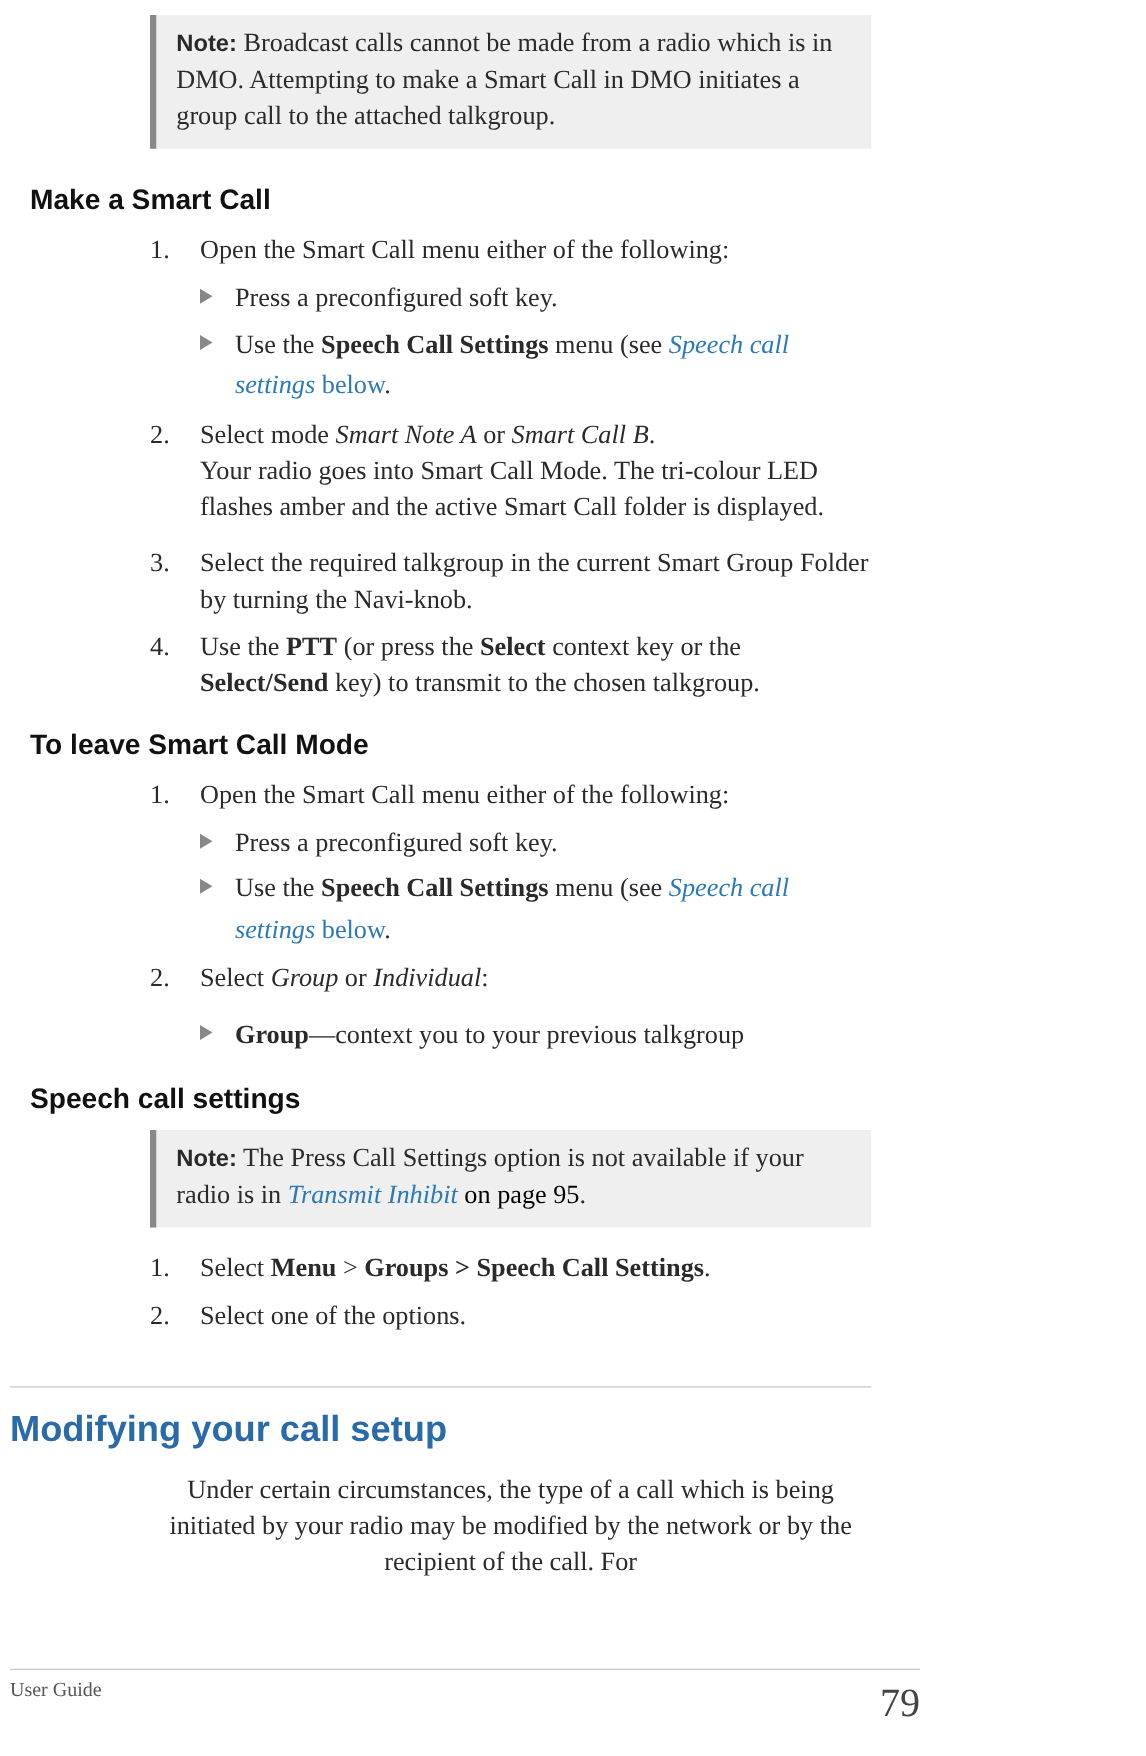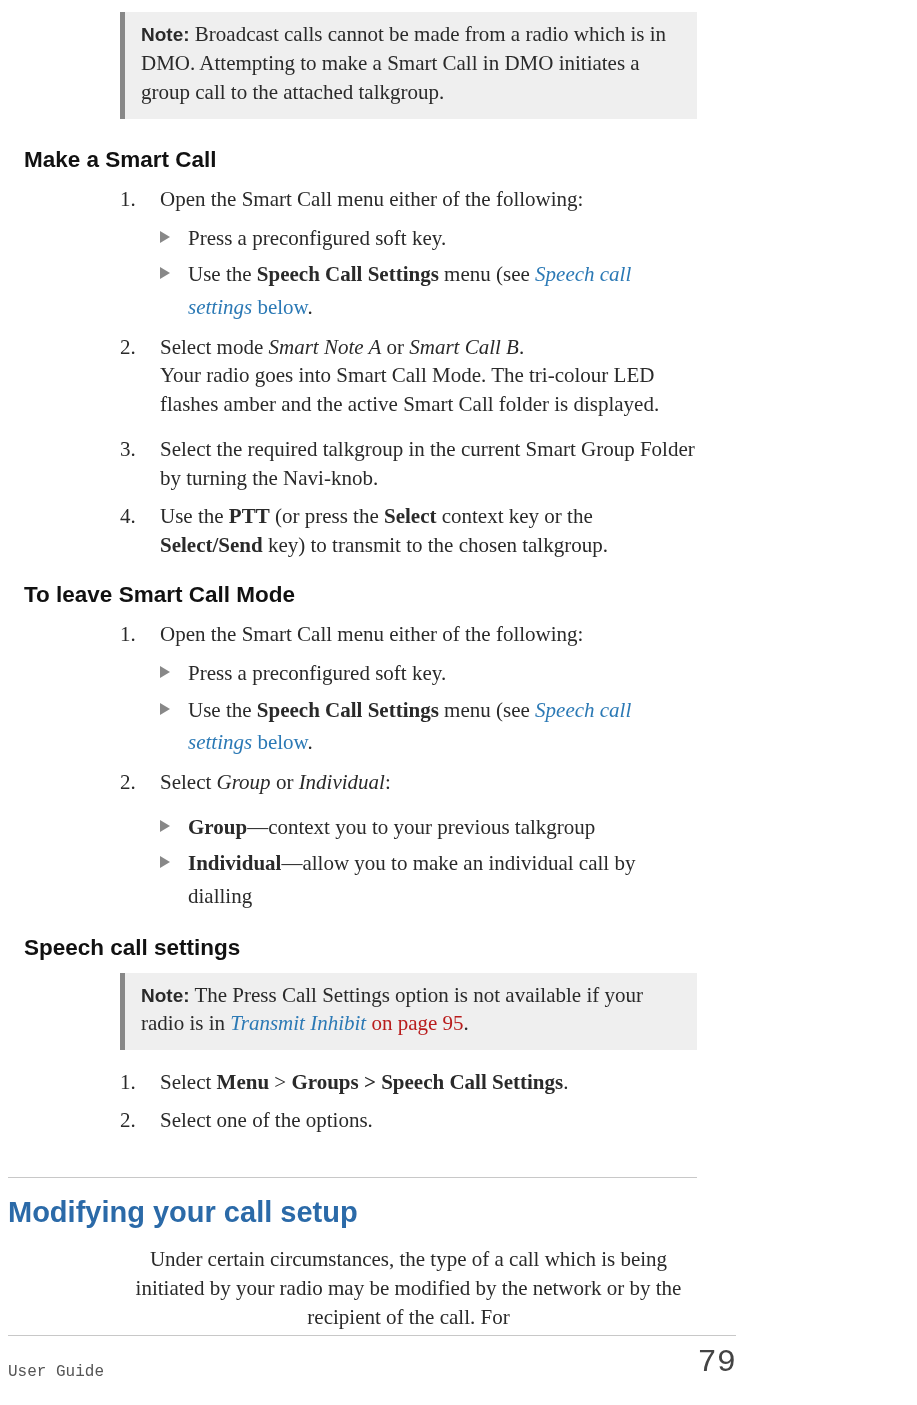--- a/index.html
+++ b/index.html
@@ -1,40 +1,40 @@
 <!DOCTYPE html>
 <html><head>
   <meta charset="utf-8">
   <style>
     * { box-sizing: border-box; margin: 0; padding: 0; }
     html, body { width: 917px; height: 1405px; background: #fff; font-family: Georgia, 'Times New Roman', serif; color: #2a2a2a; position: relative; }
     .page { width: 770px; height: 1405px; position: relative; padding-top: 12px; }
     .note-box { background: #efefef; border-left: 5px solid #888; margin-left: 120px; margin-right: 73px; padding: 8px 16px 12px 16px; font-size: 21px; line-height: 1.38; margin-bottom: 28px; }
     .note-box .note-label { font-weight: bold; font-family: Verdana, Arial, sans-serif; font-size: 19px; }
     .note-box .link { color: #2b79b5; font-style: italic; }
-    .note-box .link-page { color: #b91c1c; font-style: normal; }
+    .note-box .link-page { color: #000000; font-style: normal; }
     .heading-h3 { font-family: Verdana, Arial, sans-serif; font-weight: bold; font-size: 22.5px; color: #111; margin-left: 0; padding-left: 24px; margin-bottom: 12px; margin-top: 6px; }
     .section { margin-bottom: 22px; }
     .ol-main { list-style: none; margin-left: 120px; margin-right: 73px; }
     .ol-main > li { font-size: 21px; line-height: 1.38; margin-bottom: 9px; padding-left: 40px; position: relative; }
     .ol-main > li .num { position: absolute; left: 0; top: 0; }
     .sub-list { list-style: none; margin-top: 8px; margin-bottom: 2px; }
     .sub-list > li { position: relative; padding-left: 28px; font-size: 21px; line-height: 1.55; margin-bottom: 4px; }
     .sub-list > li::before { content: ""; position: absolute; left: 0; top: 9px; width: 0; height: 0; border-top: 6px solid transparent; border-bottom: 6px solid transparent; border-left: 10px solid #888; }
     .bold { font-weight: bold; }
     .italic { font-style: italic; }
     .link { color: #2b79b5; }
     .ilink { color: #2b79b5; font-style: italic; }
     .below { color: #2b79b5; }
     .intro-para { margin-left: 120px; margin-right: 73px; font-size: 21px; line-height: 1.38; margin-top: 8px; text-align: center; }
     .h2 { font-family: Verdana, Arial, sans-serif; font-weight: bold; color: #2b6aa8; font-size: 29px; padding-left: 8px; margin-top: 18px; margin-bottom: 16px; }
     .hr-top { border: none; border-top: 1px solid #c8c8c8; margin-left: 8px; margin-right: 73px; margin-top: 42px; margin-bottom: 8px; }
     .footer { position: absolute; bottom: 24px; left: 8px; right: 34px; }
     .footer-line { border: none; border-top: 1px solid #c8c8c8; margin-bottom: 8px; }
-    .footer-row { display: flex; justify-content: space-between; align-items: flex-end; font-family: Liberation Mono, monospace; color: #555; }
+    .footer-row { display: flex; justify-content: space-between; align-items: flex-start; font-family: Liberation Serif, serif; color: #555; }
     .footer-left { font-size: 16px; }
     .footer-right { font-size: 32px; color: #444; margin-left: 16px; }
   </style>
 </head>
 <body>
 
 <div class="page">
 
   <div class="note-box">
     <span class="note-label">Note:</span>
@@ -87,23 +87,20 @@
           </li>
         </ul>
       </li>
       <li>
         <span class="num">2.</span>
         <span>Select </span><span class="italic">Group</span><span> or </span><span class="italic">Individual</span><span>:</span>
         <ul class="sub-list" style="margin-top:14px">
           <li>
             <span class="bold">Group</span><span>—context you to your previous talkgroup</span>
           </li>
-          <li>
-            <span class="bold">Individual</span><span>—allow you to make an individual call by dialling</span>
-          </li>
         </ul>
       </li>
     </ol>
   </div>
 
   <div class="section">
     <div class="heading-h3">Speech call settings</div>
     <div class="note-box" style="margin-bottom:18px">
       <span class="note-label">Note:</span>
       <span>The Press Call Settings option is not available if your radio is in </span><span class="link">Transmit Inhibit</span><span class="link-page"> on page 95</span><span>.</span>

